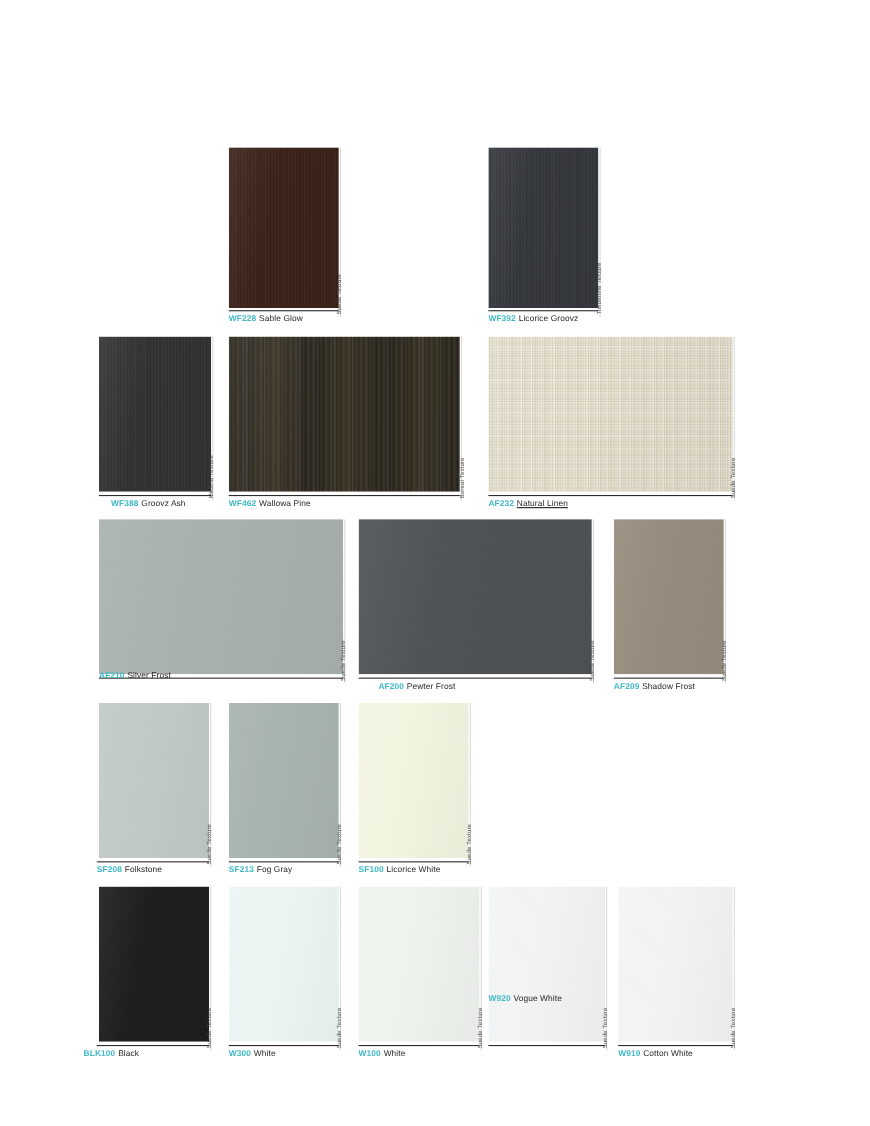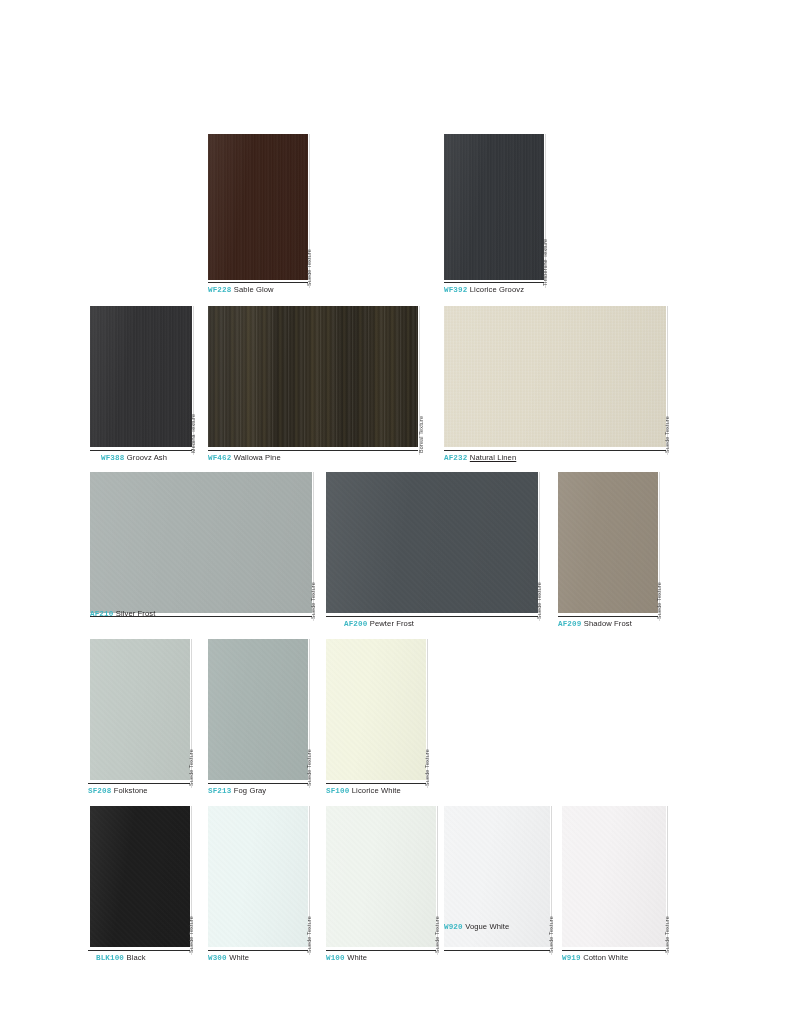--- a/index.html
+++ b/index.html
@@ -143,21 +143,20 @@
     font-size: 7.6px;
     line-height: 10px;
     color: #231f20;
     font-family: "Liberation Sans", sans-serif;
   }
   .caption .code {
     color: #3eb8c4;
     font-weight: 700;
     letter-spacing: 0.1px;
     margin-right: 2.5px;
-    font-family: Liberation Mono, monospace;
   }
   .caption .cname {
     color: #231f20;
     font-weight: 400;
     letter-spacing: 0.1px;
   }
   .rule {
     position: absolute;
     background: #2b2b2b;
     height: 1px;
@@ -285,21 +284,21 @@
       <div class="caption" style="left: 326px; top: 786px;"><span class="code" style="color: rgb(62, 184, 196);">SF100</span><span class="cname" style="color: rgb(35, 31, 32);">Licorice White</span></div>
       <div class="swatch" style="left: 90px; top: 806px; width: 100px; height: 141px;">
         <div class="chip">
           <div class="chip-fill grain-suede" style="background: rgb(29, 29, 29);"></div>
           <div class="sheen"></div>
         </div>
       </div>
       <div class="edge-line" style="left: 191px; top: 806px; height: 149px;"></div>
       <div class="tex-label" style="left: 194px; top: 947px;">Suede Texture</div>
       <div class="rule" style="left: 88px; top: 950px; width: 102px; background: rgb(43, 43, 43);"></div>
-      <div class="caption" style="left: 96px; top: 953px;"><span class="code" style="color: rgb(62, 184, 196);">BLK100</span><span class="cname" style="color: rgb(35, 31, 32);">Black</span></div>
+      <div class="caption" style="left: 76px; top: 953px;"><span class="code" style="color: rgb(62, 184, 196);">BLK100</span><span class="cname" style="color: rgb(35, 31, 32);">Black</span></div>
       <div class="swatch" style="left: 208px; top: 806px; width: 100px; height: 141px;">
         <div class="chip">
           <div class="chip-fill grain-suede" style="background: rgb(237, 247, 245);"></div>
           <div class="sheen"></div>
         </div>
       </div>
       <div class="edge-line" style="left: 309px; top: 806px; height: 149px;"></div>
       <div class="tex-label" style="left: 312px; top: 947px;">Suede Texture</div>
       <div class="rule" style="left: 208px; top: 950px; width: 100px; background: rgb(43, 43, 43);"></div>
       <div class="caption" style="left: 208px; top: 953px;"><span class="code" style="color: rgb(62, 184, 196);">W300</span><span class="cname" style="color: rgb(35, 31, 32);">White</span></div>
@@ -315,21 +314,21 @@
       <div class="caption" style="left: 326px; top: 953px;"><span class="code" style="color: rgb(62, 184, 196);">W100</span><span class="cname" style="color: rgb(35, 31, 32);">White</span></div>
       <div class="swatch" style="left: 444px; top: 806px; width: 106px; height: 141px;">
         <div class="chip">
           <div class="chip-fill grain-suede" style="background: rgb(244, 245, 246);"></div>
           <div class="sheen"></div>
         </div>
       </div>
       <div class="edge-line" style="left: 551px; top: 806px; height: 149px;"></div>
       <div class="tex-label" style="left: 554px; top: 947px;">Suede Texture</div>
       <div class="rule" style="left: 444px; top: 950px; width: 106px; background: rgb(43, 43, 43);"></div>
-      <div class="caption" style="left: 444px; top: 922px;"><span class="code" style="color: rgb(62, 184, 196);">W920</span><span class="cname" style="color: rgb(35, 31, 32);">Vogue White</span></div>
+      <div class="caption" style="left: 444px; top: 903px;"><span class="code" style="color: rgb(62, 184, 196);">W920</span><span class="cname" style="color: rgb(35, 31, 32);">Vogue White</span></div>
       <div class="swatch" style="left: 562px; top: 806px; width: 104px; height: 141px;">
         <div class="chip">
           <div class="chip-fill grain-suede" style="background: rgb(246, 244, 245);"></div>
           <div class="sheen"></div>
         </div>
       </div>
       <div class="edge-line" style="left: 667px; top: 806px; height: 149px;"></div>
       <div class="tex-label" style="left: 670px; top: 947px;">Suede Texture</div>
       <div class="rule" style="left: 562px; top: 950px; width: 104px; background: rgb(43, 43, 43);"></div>
       <div class="caption" style="left: 562px; top: 953px;"><span class="code" style="color: rgb(62, 184, 196);">W919</span><span class="cname" style="color: rgb(35, 31, 32);">Cotton White</span></div>

